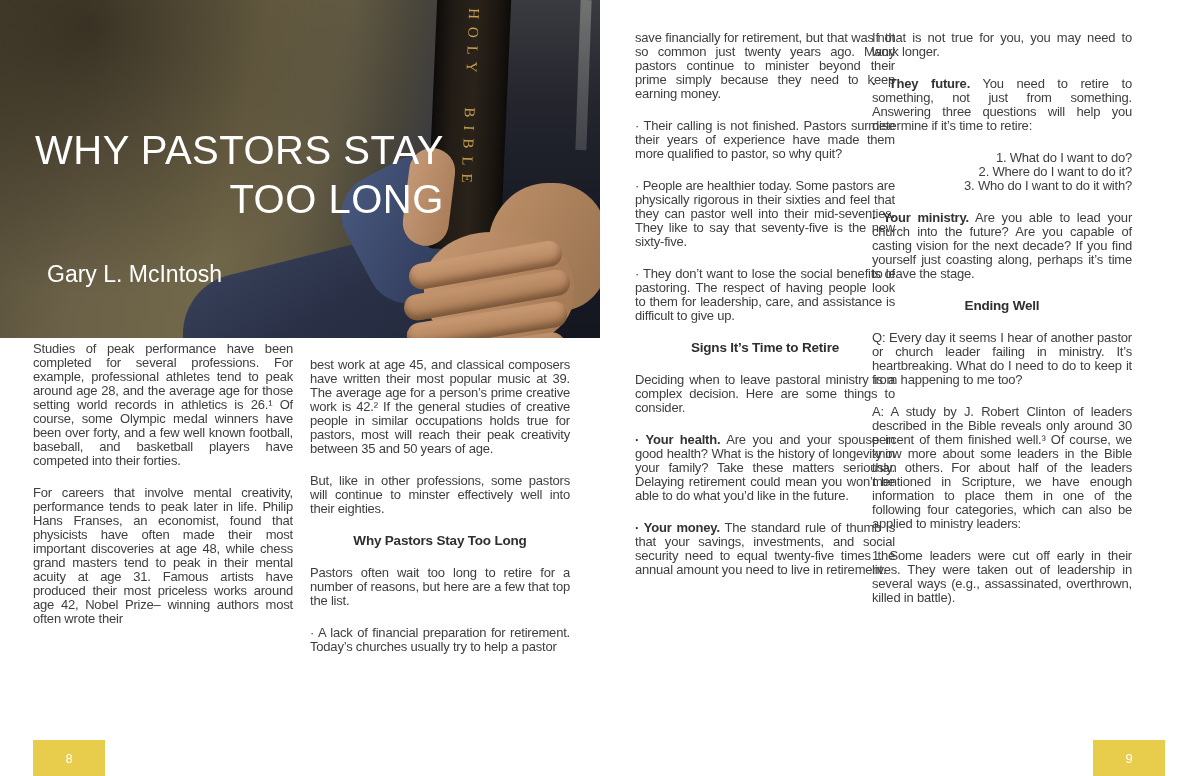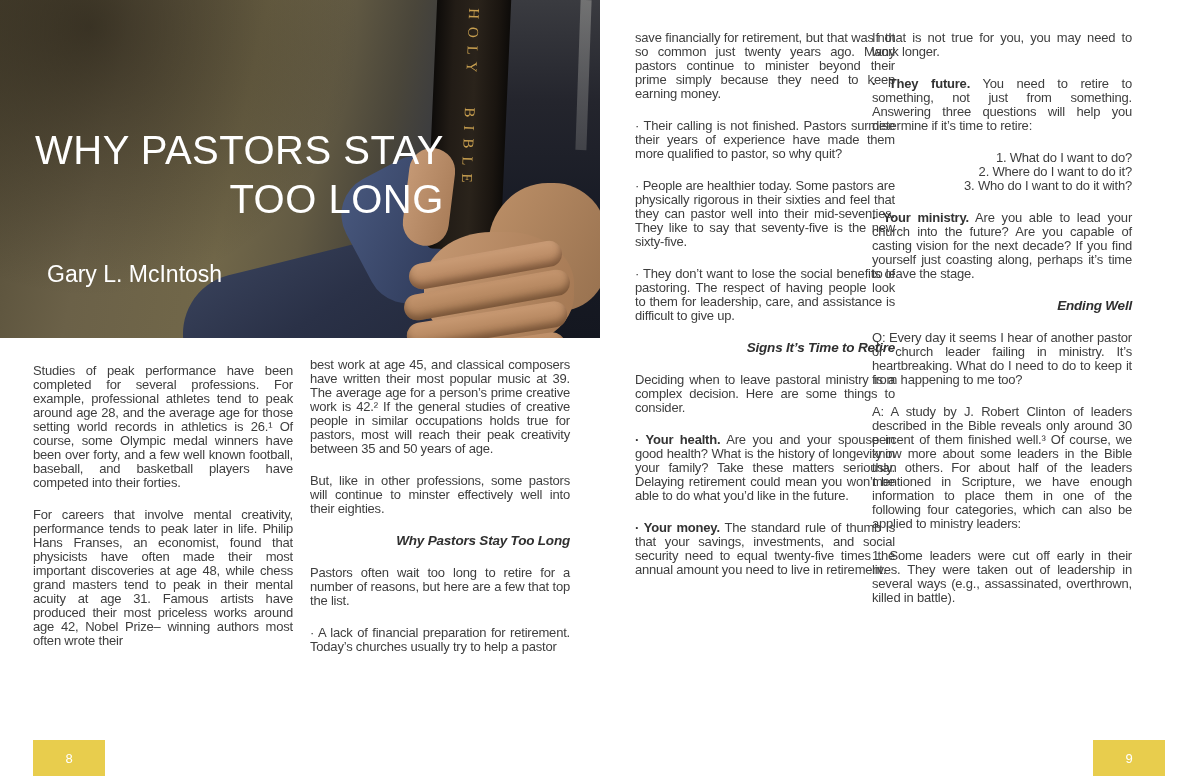--- a/index.html
+++ b/index.html
@@ -43,27 +43,27 @@
   .f4{left:416px;top:341px;width:150px;height:26px;transform:rotate(-8deg);
       background:linear-gradient(#c3946d,#a47750);}
 
   #title-block{position:absolute;left:35px;top:126px;z-index:10;color:#ffffff;}
   #article-title{margin:0;font-size:40px;line-height:49px;font-weight:400;letter-spacing:.5px;text-align:right;}
   #article-author{margin:12px;margin-top:37px;font-size:23px;font-weight:400;}
 
   
   .col{position:absolute;width:260px;font-size:13px;line-height:14px;letter-spacing:-.2px;
        color:#3e3e3e;text-align:justify;}
-  #col1{left:33px;top:364px;}
+  #col1{left:33px;top:342px;}
   #col2{left:310px;top:358px;}
   #col3{left:635px;top:31px;}
   #col4{left:872px;top:31px;}
   .para{margin:0 0 18px 0;}
   .para .b{font-weight:bold;color:#333;}
-  .heading{font-weight:bold;font-size:13.5px;color:#2f2f2f;margin:0 0 18px 0;text-align:right;font-style:italic;}
+  .heading{font-weight:bold;font-size:13.5px;color:#2f2f2f;margin:0 0 18px 0;text-align:center;}
   .lines{text-align:right;}
 
   
   .badge{position:absolute;bottom:0;width:72px;height:36px;background:#e8cd4d;
     color:#ffffff;font-size:13px;display:flex;align-items:center;justify-content:center;}
   #badge-left{left:33px;}
   #badge-right{left:1093px;}
 </style>
 </head>
 <body>

